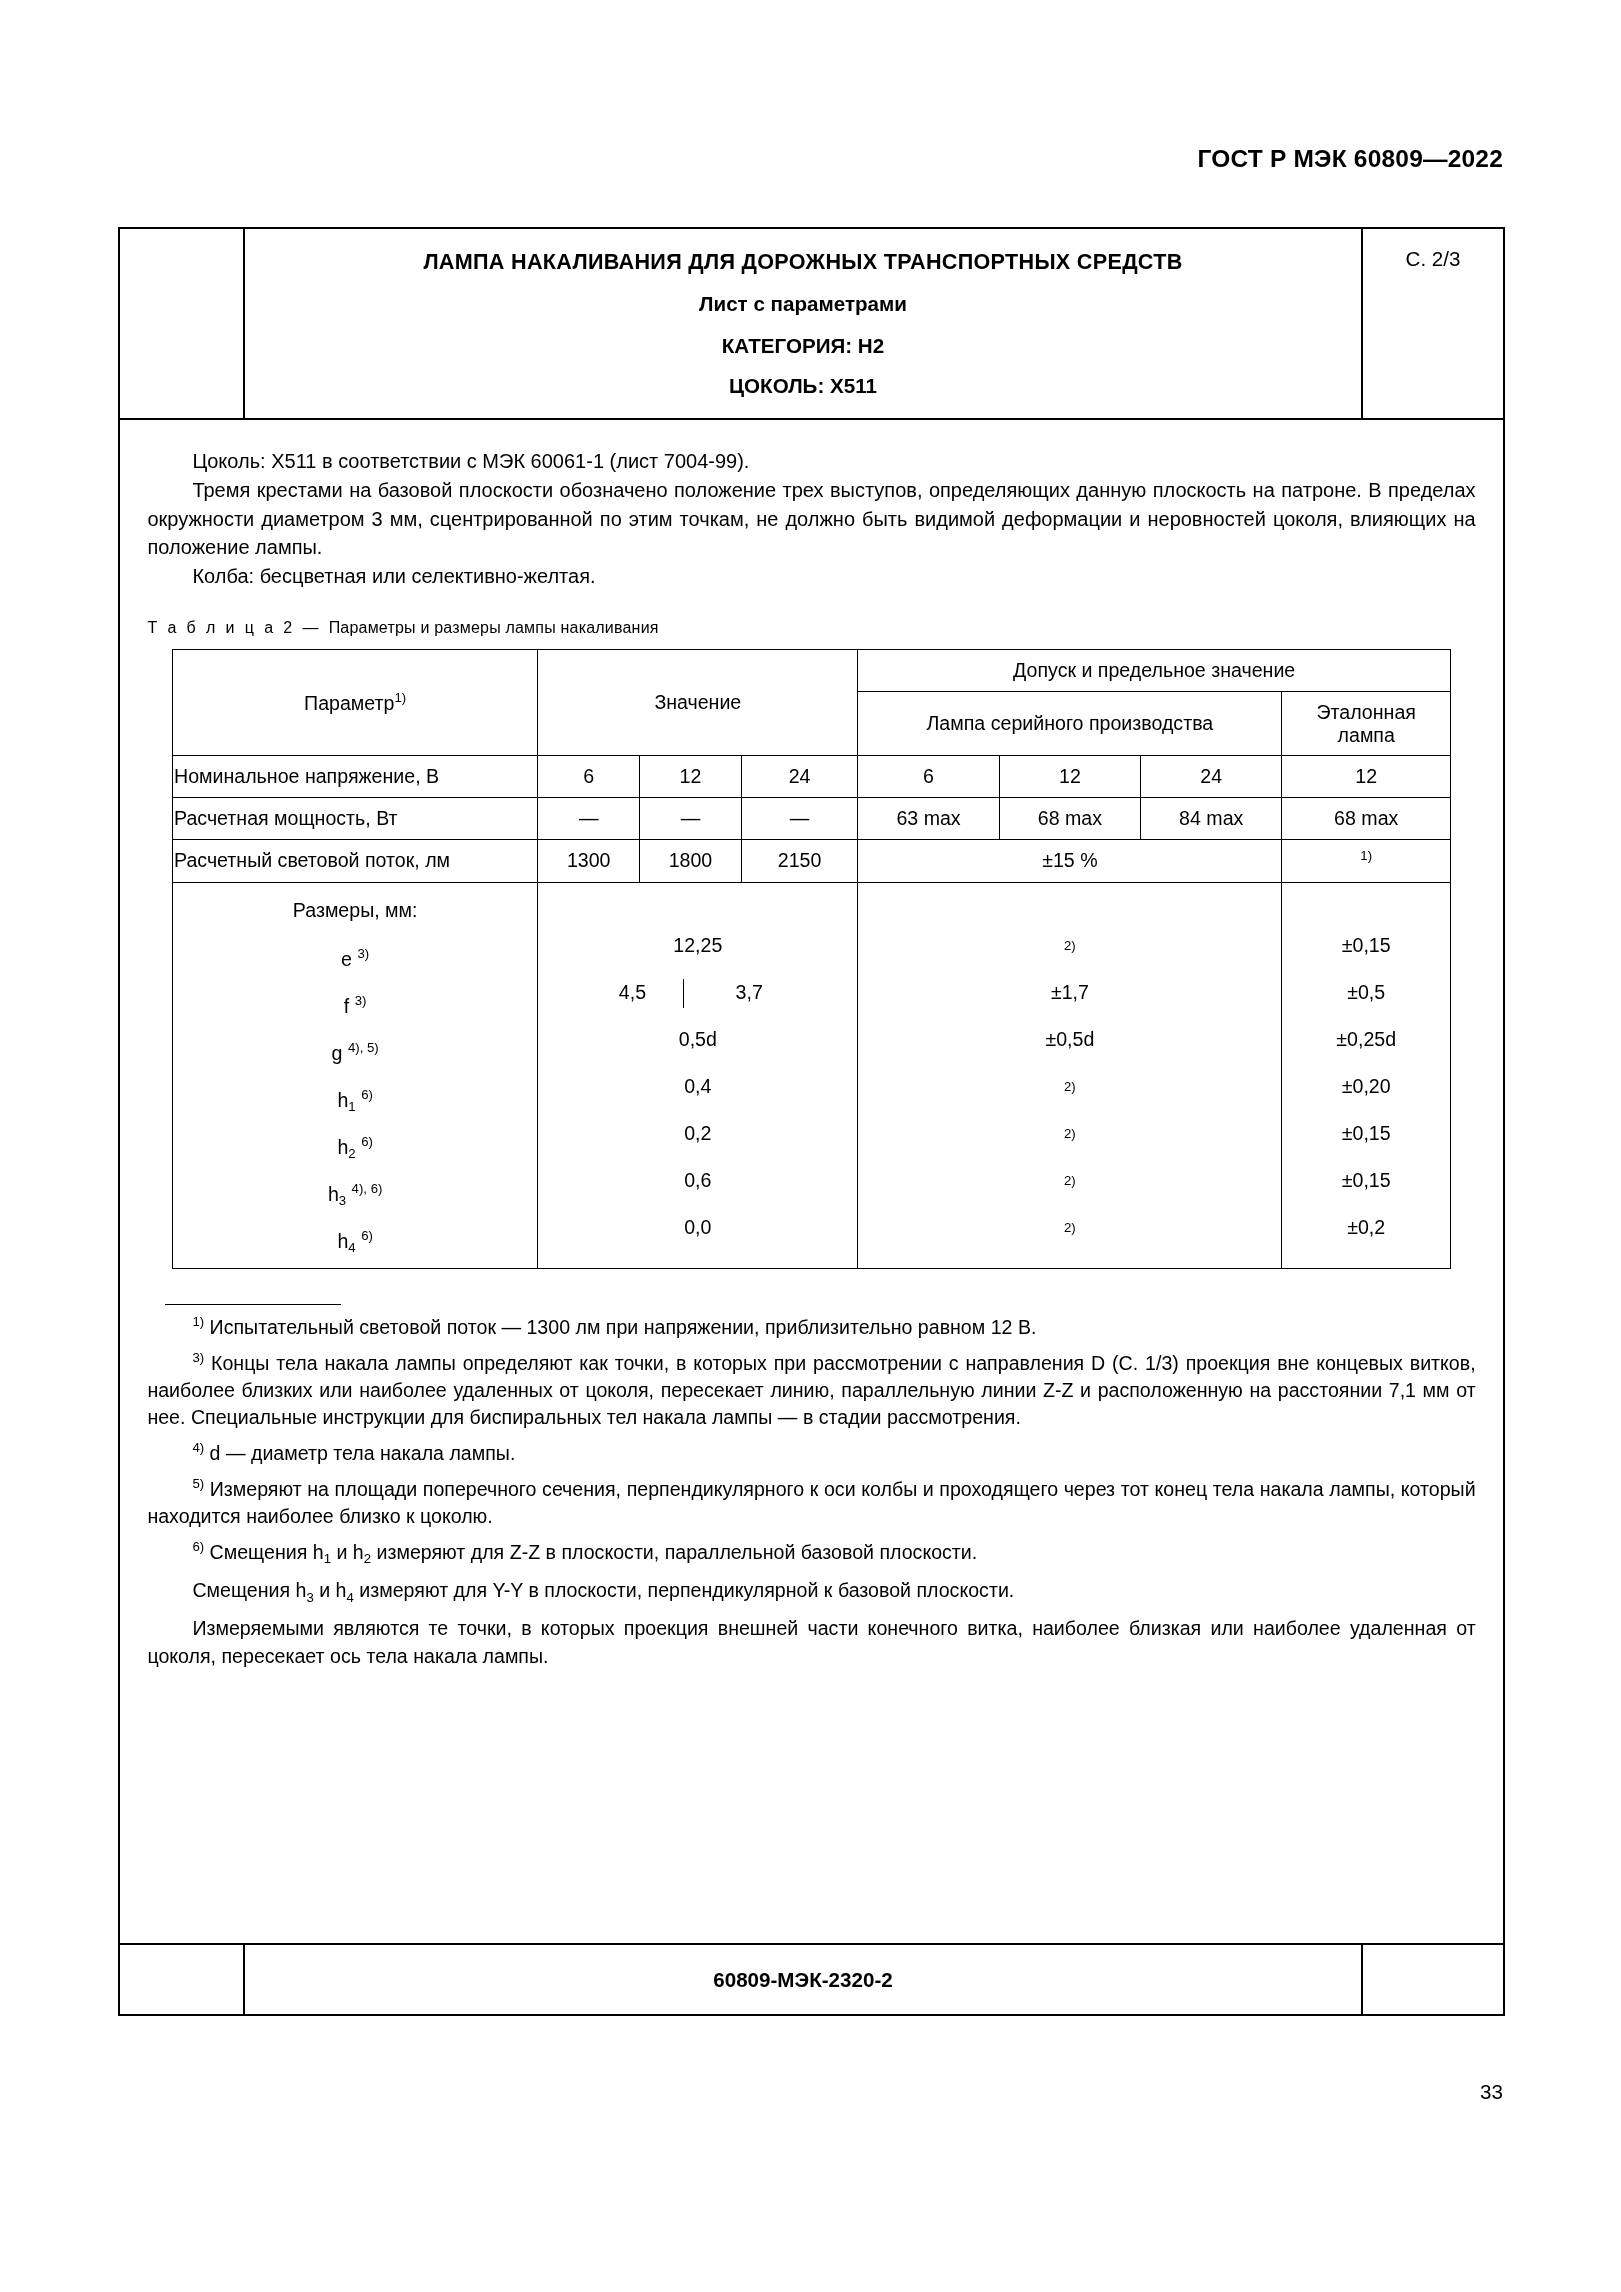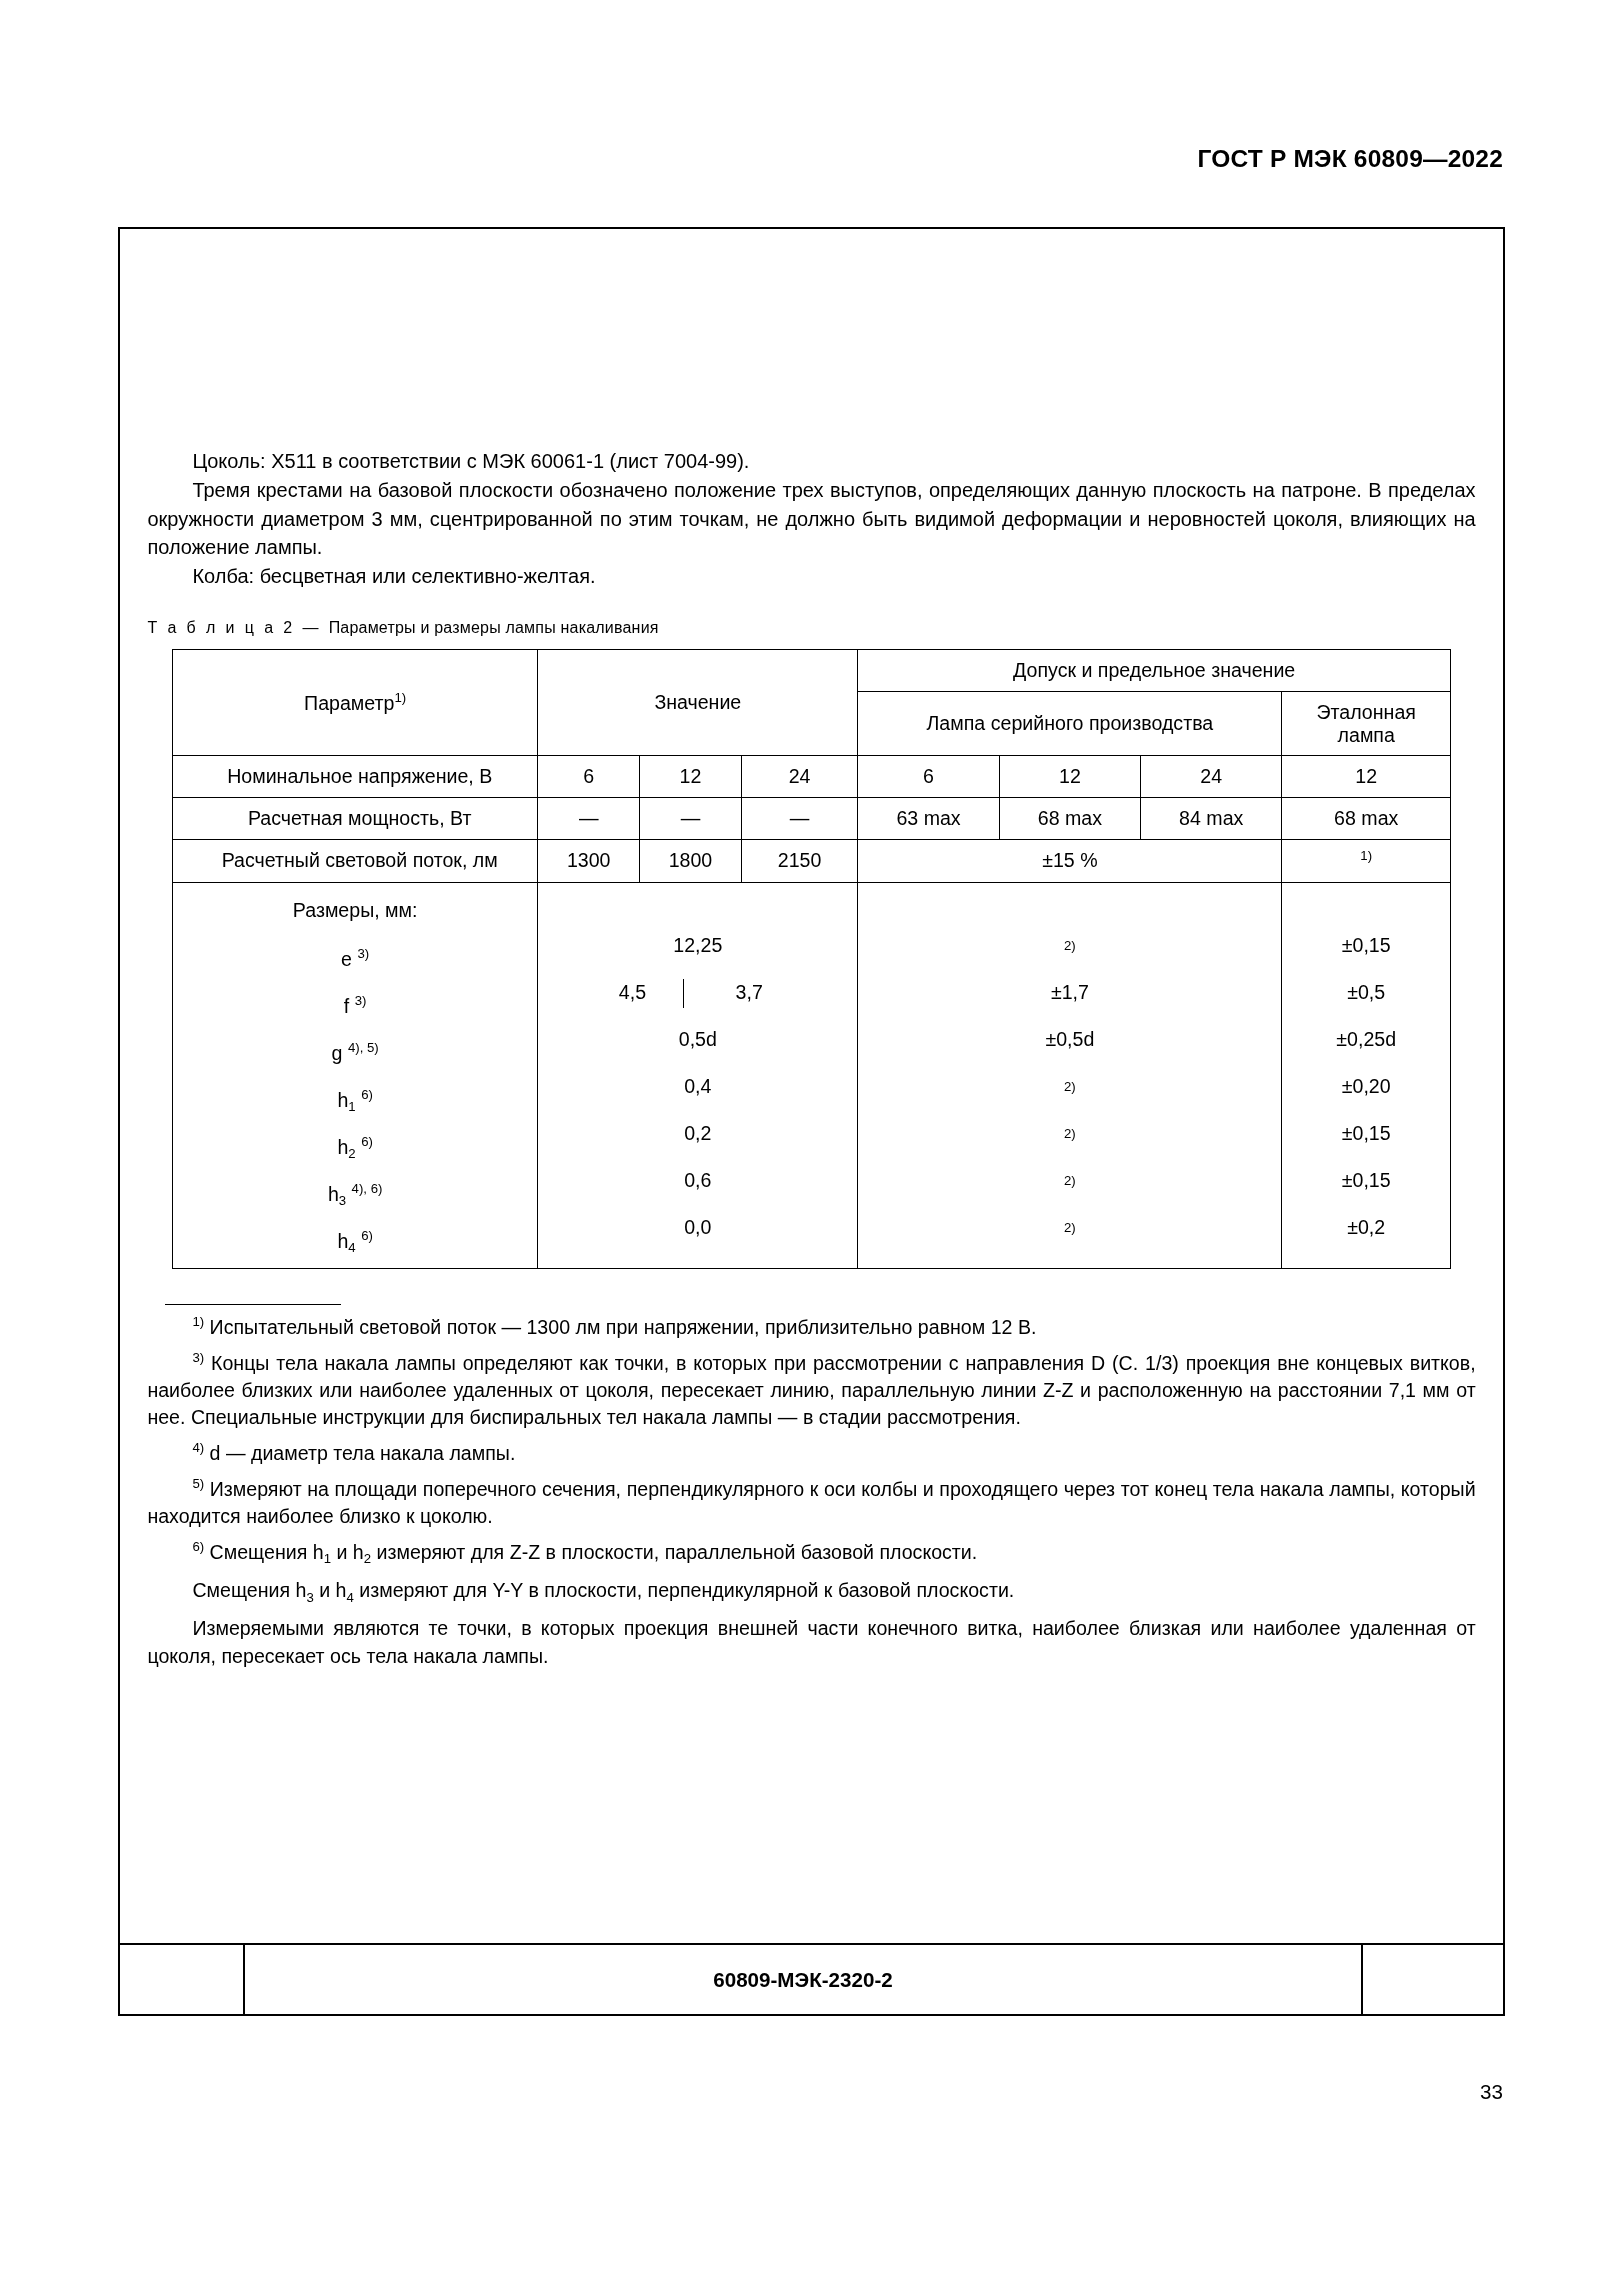--- a/index.html
+++ b/index.html
@@ -127,22 +127,22 @@
   }
   table.params td, table.params th {
     border: 1.5px solid #000;
     font-size: 19.6px;
     font-weight: normal;
     text-align: center;
     padding: 8.8px 3.9px;
     vertical-align: middle;
   }
   table.params td.lbl {
-    text-align: center;
-    padding-left: 13px;
+    text-align: left;
+    padding-left: 1px;
   }
   .sup { font-size: 13.2px; vertical-align: super; }
   .sub { font-size: 13.2px; vertical-align: sub; }
 
   .sizes-cell {
     text-align: left;
     padding-left: 17.6px;
     vertical-align: top;
   }
   .rowlabel {
@@ -213,20 +213,30 @@
 </style>
 </head>
 <body>
 
 <div class="page">
 
   <div class="doc-header">ГОСТ Р МЭК 60809—2022</div>
 
   <div class="frame">
 
+    <div class="titleblock">
+      <div class="tb-left"></div>
+      <div class="tb-center">
+        <div class="line1">ЛАМПА НАКАЛИВАНИЯ ДЛЯ ДОРОЖНЫХ ТРАНСПОРТНЫХ СРЕДСТВ</div>
+        <div class="line2">Лист с параметрами</div>
+        <div class="line3">КАТЕГОРИЯ: H2</div>
+        <div class="line4">ЦОКОЛЬ: X511</div>
+      </div>
+      <div class="tb-right">С. 2/3</div>
+    </div>
 
     <div class="body-area">
 
       <p class="para p-first">Цоколь: X511 в соответствии с МЭК 60061-1 (лист 7004-99).</p>
       <p class="para p-next">Тремя крестами на базовой плоскости обозначено положение трех выступов, определяющих данную плоскость на патроне. В пределах окружности диаметром 3 мм, сцентрированной по этим точкам, не должно быть видимой деформации и неровностей цоколя, влияющих на положение лампы.</p>
       <p class="para p-next">Колба: бесцветная или селективно-желтая.</p>
 
       <div class="tbl-caption">
         <span class="sp">Т а б л и ц а  2 — </span><span>Параметры и размеры лампы накаливания</span>
       </div>

